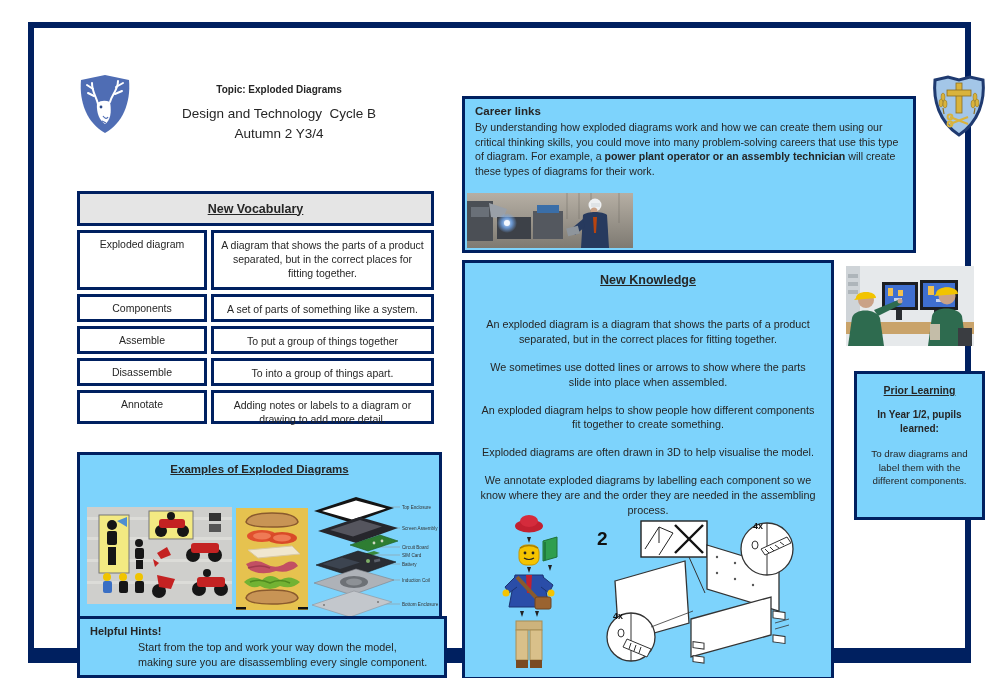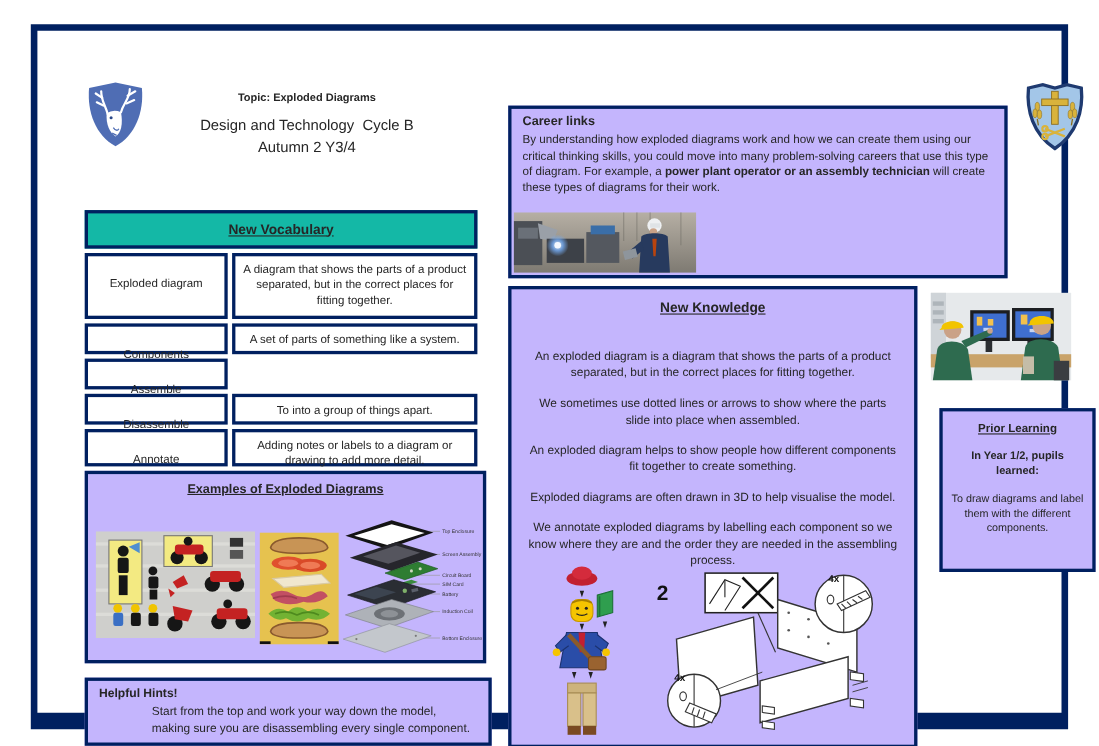--- a/index.html
+++ b/index.html
@@ -2,66 +2,66 @@
 <html><head>
 <meta charset="utf-8">
 <style>
   :root{ --navy:#002060; --ink:#262626; }
   *{ margin:0; padding:0; box-sizing:border-box; }
   html,body{ width:999px; height:678px; background:#fff; overflow:hidden;
              font-family:"Liberation Sans", sans-serif; color:var(--ink); }
   .abs{ position:absolute; }
   #frame{ position:absolute; left:28px; top:22px; width:943px; height:641px;
           border:6px solid var(--navy); border-bottom-width:15px; background:#fff; }
-  .box{ position:absolute; border:3px solid var(--navy); background:#c4b5fd; }
+  .box{ position:absolute; border:3px solid var(--navy); background:#7dd3fc; }
   .u{ text-decoration:underline; }
   .b{ font-weight:bold; }
   .ctr{ text-align:center; }
 
   
   #logo-left{ left:45px; top:46px; width:52px; height:60px; }
   #title-block{ left:110px; top:56px; width:270px; text-align:center; }
   #topic-title{ font-size:10px; font-weight:bold; margin-bottom:9px; }
   .subtitle{ font-size:13.5px; line-height:1.45; white-space:pre-wrap; }
   #badge-right{ left:897px; top:46px; width:56px; height:64px; }
 
   
   #vocab{ left:43px; top:163px; width:357px; }
-  #vocab-header{ border:3px solid var(--navy); background:#14b8a6; height:35px;
+  #vocab-header{ border:3px solid var(--navy); background:#e5e5e5; height:35px;
                  display:flex; align-items:center; justify-content:center;
                  font-size:12.5px; }
   .vrow{ display:flex; gap:4px; margin-top:4px; }
   .vterm{ width:130px; border:3px solid var(--navy); background:#fff; text-align:center;
-          font-size:10.5px; padding-top:19px; }
+          font-size:10.5px; padding-top:5px; }
   .vdef{ flex:1; border:3px solid var(--navy); background:#fff; text-align:center;
          font-size:10.5px; padding:5px 6px 2px 6px; line-height:1.35; }
   .h60{ height:60px; } .h28{ height:28px; } .h34{ height:34px; }
 
   
-  #examples{ left:43px; top:400px; width:365px; height:175px; }
+  #examples{ left:43px; top:424px; width:365px; height:175px; }
   #examples-title{ font-size:11.5px; margin-top:8px; }
 
   
   #hints{ left:43px; top:588px; width:370px; height:62px; padding:6px 10px; }
   #hints-title{ font-size:11px; margin-bottom:3px; }
   #hints-body{ font-size:10.8px; line-height:1.35;margin-left:48px; }
 
   
   #career{ left:428px; top:68px; width:454px; height:157px; padding:6px 10px; }
   #career-title{ font-size:11.5px; margin-bottom:3px; }
   #career-body{ font-size:10.6px; line-height:1.38; }
 
   
   #knowledge{ left:428px; top:232px; width:372px; height:420px; padding:10px 14px; }
   #knowledge-title{ font-size:12.5px; margin-bottom:30px; }
   .kp{ font-size:10.8px; line-height:1.38; text-align:center; margin-bottom:13px; }
 
   
   #workers-photo{ left:812px; top:238px; width:128px; height:80px; }
-  #prior{ left:820px; top:343px; width:142px; height:149px; padding:10px 6px; text-align:center; }
+  #prior{ left:820px; top:343px; width:131px; height:149px; padding:10px 6px; text-align:center; }
   #prior-title{ font-size:10.5px; margin-bottom:12px; }
   #prior-sub{ font-size:10px; line-height:1.35; margin-bottom:12px; }
   #prior-body{ font-size:9.8px; line-height:1.4; }
 
   svg{ display:block; }
 </style>
 </head>
 <body>
 
 <div id="frame">
@@ -116,20 +116,21 @@
     <div class="vrow">
       <div class="vterm h60">Exploded diagram</div>
       <div class="vdef h60">A diagram that shows the parts of a product separated, but in the correct places for fitting together.</div>
     </div>
     <div class="vrow">
       <div class="vterm h28">Components</div>
       <div class="vdef h28">A set of parts of something like a system.</div>
     </div>
     <div class="vrow">
       <div class="vterm h28">Assemble</div>
+      <div class="vdef h28">To put a group of things together</div>
     </div>
     <div class="vrow">
       <div class="vterm h28">Disassemble</div>
       <div class="vdef h28">To into a group of things apart.</div>
     </div>
     <div class="vrow">
       <div class="vterm h34">Annotate</div>
       <div class="vdef h34">Adding notes or labels to a diagram or drawing to add more detail.</div>
     </div>
   </div>

